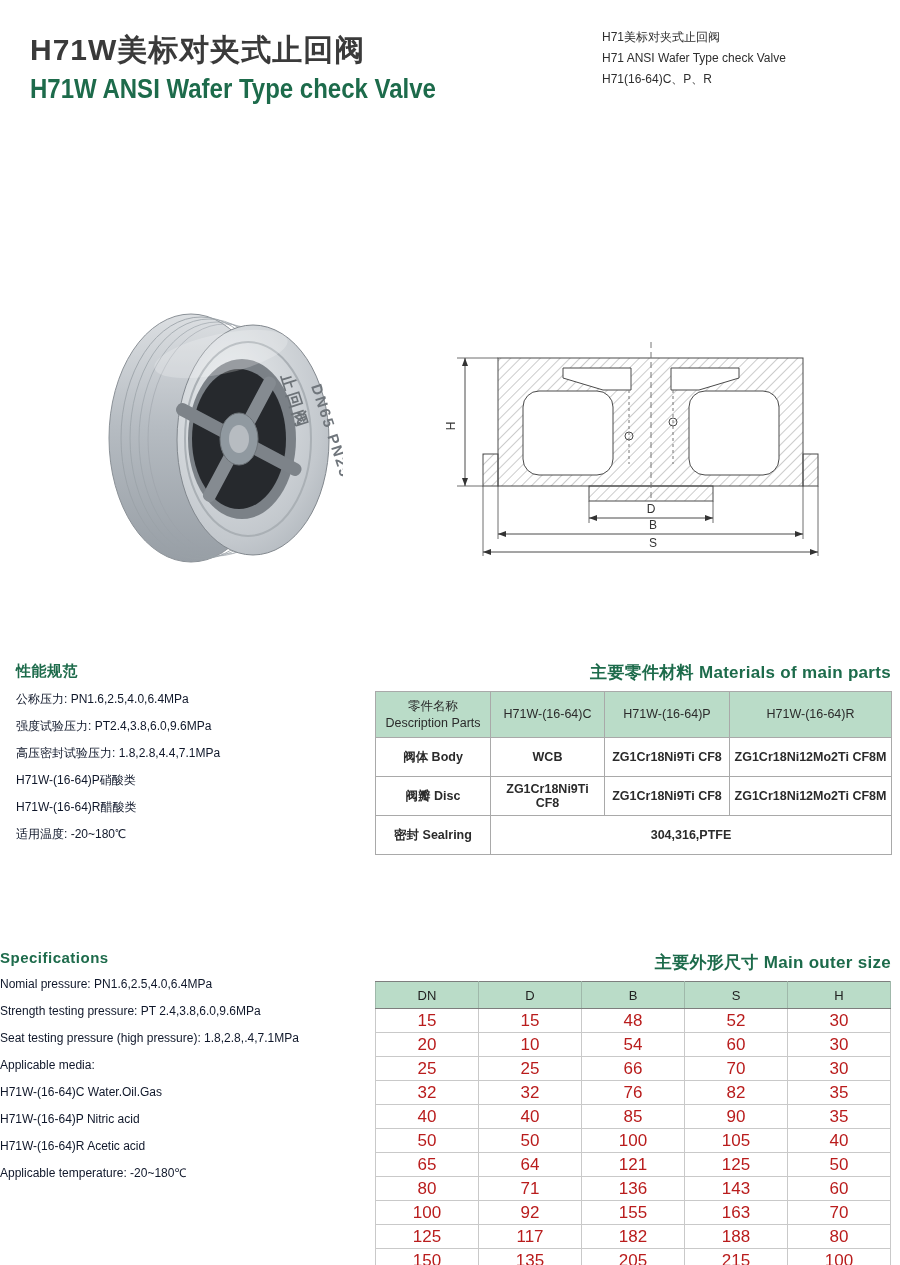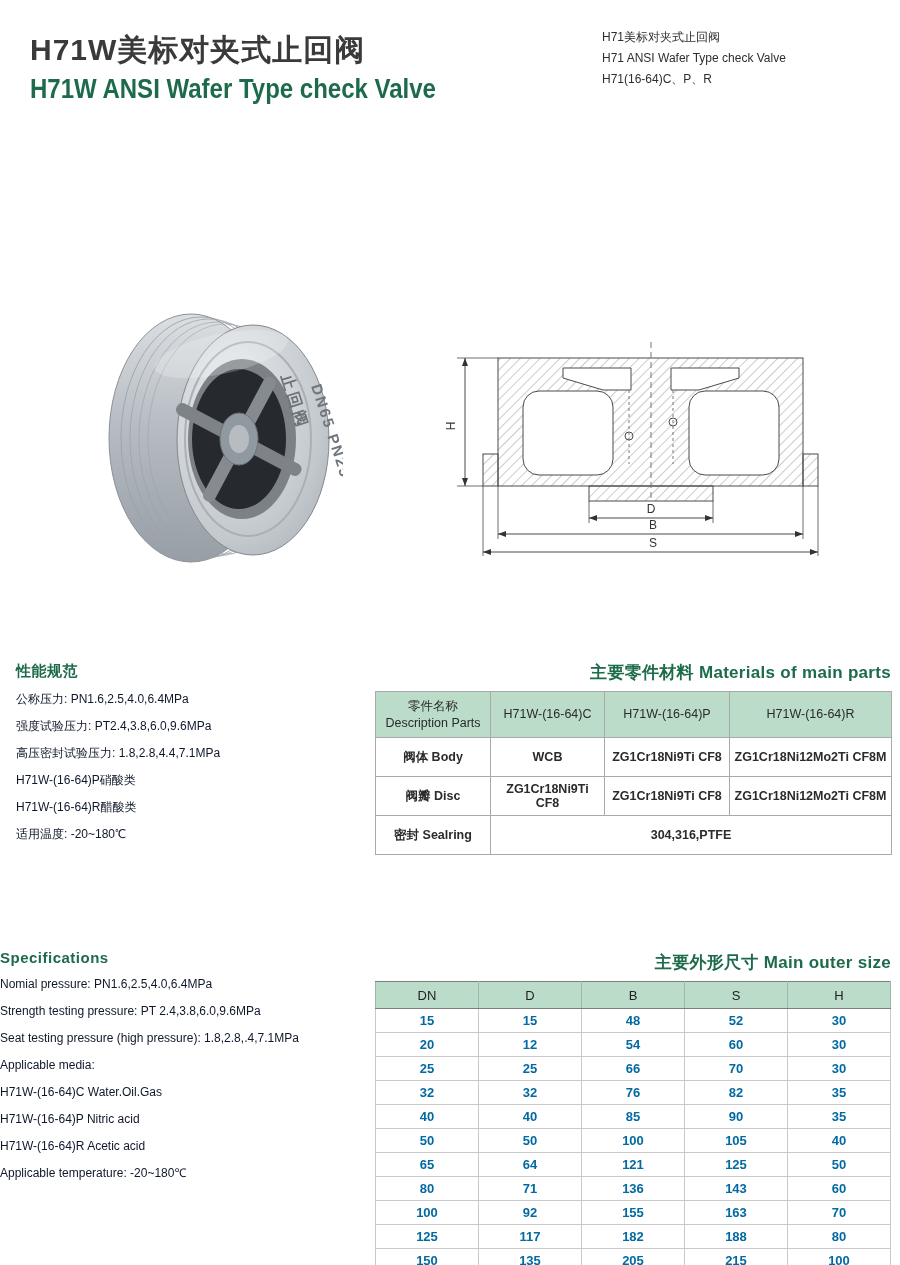--- a/index.html
+++ b/index.html
@@ -44,21 +44,21 @@
   }
   .materials-table th { background:#badcc8; font-weight:400; height:46px; line-height:17px; }
   .materials-table td { height:39px; font-weight:700; }
   .materials-table col.c0 { width:115px; } .materials-table col.c1 { width:114px; }
   .materials-table col.c2 { width:125px; } .materials-table col.c3 { width:162px; }
   .size-table th {
     background:#badcc8; height:27px; font-weight:400; font-size:13px; color:#222;
     border:1px solid #9fb8aa; border-top:1.5px solid #7e7e7e; border-bottom:1.5px solid #7e7e7e;
   }
   .size-table td {
-    height:24px; text-align:center; font-size:13px; font-weight:700; color:#0369a1;
+    height:24px; text-align:center; font-size:17px; font-weight:400; color:#b91c1c;
     border:1px solid #c9c9c9; background:#fff;
   }
 </style>
 </head>
 <body>
 
 <div class="page">
 
   <div class="title-zh">H71W美标对夹式止回阀</div>
   <div class="title-en">H71W ANSI Wafer Type check Valve</div>
@@ -242,21 +242,21 @@
       </tr>
       <tr>
             <td>15</td>
             <td>15</td>
             <td>48</td>
             <td>52</td>
             <td>30</td>
           </tr>
       <tr>
             <td>20</td>
-            <td>12</td>
+            <td>10</td>
             <td>54</td>
             <td>60</td>
             <td>30</td>
           </tr>
       <tr>
             <td>25</td>
             <td>25</td>
             <td>66</td>
             <td>70</td>
             <td>30</td>

